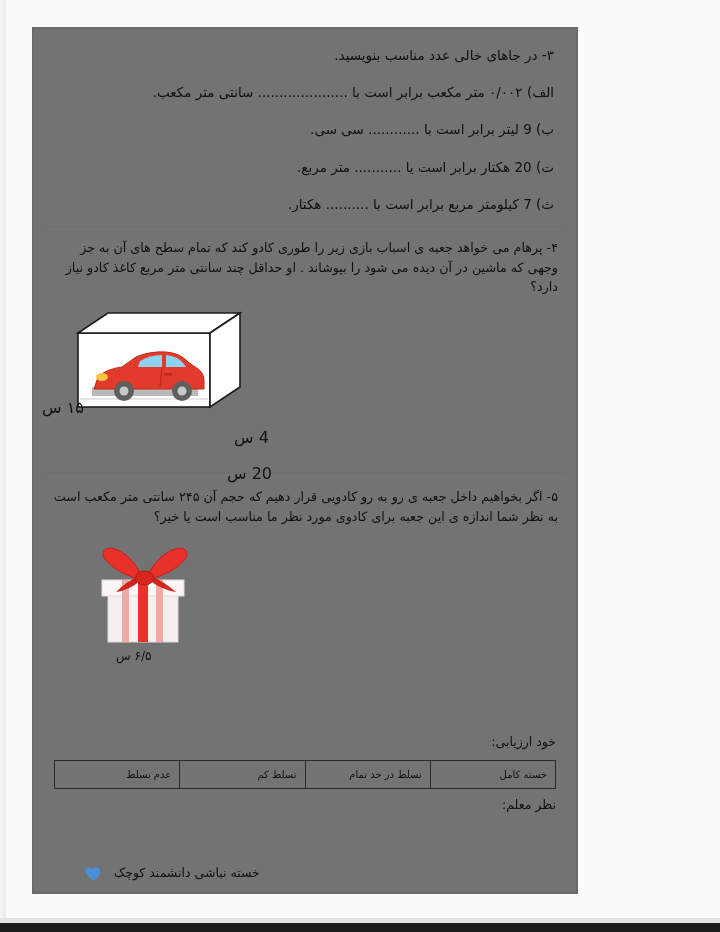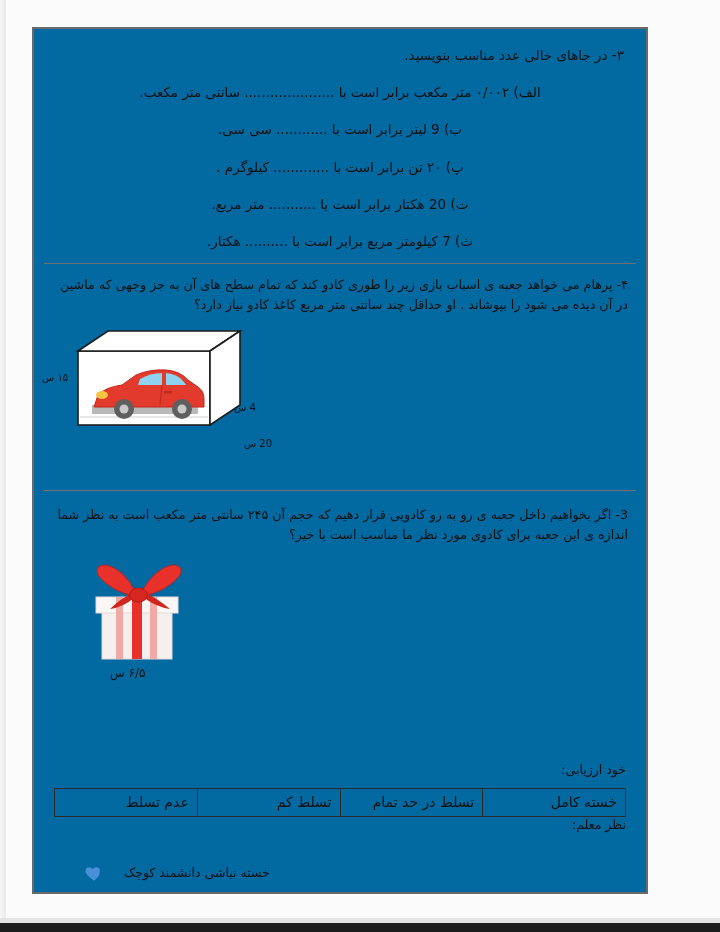--- a/index.html
+++ b/index.html
@@ -47,23 +47,23 @@
     width: 720px;
     height: 9px;
     background: #1b1b1b;
   }
 
   
   .sheet {
     position: absolute;
     left: 32px;
     top: 27px;
-    width: 616px;
+    width: 546px;
     height: 867px;
-    background: #0369a1;
+    background: #737373;
     border: 2px solid #6a6a6a;
     box-sizing: border-box;
     direction: rtl;
   }
 
   .content {
     position: relative;
     width: 100%;
     height: 100%;
     box-sizing: border-box;
@@ -83,21 +83,20 @@
   .q-line {
     font-size: 13.5px;
     padding: 0 22px 0 22px;
   }
 
   .q-head {
     margin-top: 17px;
   }
   .q-item {
     margin-top: 19px;
-    text-align: center;
   }
 
   .divider {
     height: 0;
     border-top: 1.6px solid #6f6f6f;
     margin: 13px 10px 0 10px;
   }
 
   
   .q4-text {
@@ -117,114 +116,116 @@
     right: auto;
     left: 28px;
     top: 10px;
     width: 210px;
     height: 110px;
   }
   .box-figure svg { display: block; }
 
   .dim-label {
     position: absolute;
-    font-size: 10px;
+    font-size: 16px;
     color: #111;
     white-space: nowrap;
     font-family: "DejaVu Sans", "Liberation Sans", sans-serif;
+    margin-top: 44px;
   }
   .dim-left { left: -22px; top: 48px; }
   .dim-depth{ left: 172px; top: 76px; }
 
   
   .q5-text {
     font-size: 12.7px;
     padding: 0 18px;
     margin-top: 14px;
     line-height: 1.6;
     white-space: normal;
     text-align: right;
   }
   .q5-fig-wrap {
     position: relative;
     height: 150px;
   }
   .gift-figure {
     position: absolute;
-    left: 46px;
+    left: 52px;
     top: 8px;
     width: 120px;
     height: 122px;
   }
   .gift-label {
     position: absolute;
     left: 82px;
     top: 100px;
     font-size: 12px;
     color: #111;
     white-space: nowrap;
   }
 
   
   .assess-wrap {
     position: absolute;
     left: 0;
     right: 0;
-    top: 716px;
+    top: 688px;
     padding: 0 20px 0 20px;
     box-sizing: border-box;
   }
   .assess-label {
     font-size: 12.5px;
     text-align: right;
     color: #111;
     margin-bottom: 9px;
   }
   .assess-table {
     width: 100%;
     border-collapse: collapse;
     table-layout: fixed;
     direction: rtl;
   }
   .assess-table td {
     border: 1.4px solid #2a2a2a;
     height: 27px;
-    font-size: 14px;
+    font-size: 10px;
     color: #111;
     text-align: right;
     padding: 0 8px;
     vertical-align: middle;
     white-space: nowrap;
     margin-top: 28px;
   }
   .teacher-note {
     font-size: 12.5px;
     text-align: right;
     color: #111;
+    margin-top: 8px;
   }
 
   
   .footer {
     position: absolute;
     left: 0;
     right: 0;
     bottom: 26px;
     padding: 0 20px;
     box-sizing: border-box;
     display: flex;
     flex-direction: row;
     align-items: center;
     justify-content: flex-end;
     direction: ltr;
   }
   .footer-inner {
     display: flex;
     flex-direction: row;
     align-items: center;
-    gap: 20px;
+    gap: 10px;
     margin-right: auto;
     margin-left: 30px;
   }
   .heart-icon {
     width: 20px;
     height: 20px;
     flex: 0 0 auto;
   }
   .footer-text {
     font-size: 12.5px;
@@ -239,21 +240,20 @@
 <div class="page-shell"></div>
 <div class="bottom-bar"></div>
 
 <div class="sheet">
   <div class="content">
 
     <div class="fa q-line q-head">۳- در جاهای خالی عدد مناسب بنویسید.</div>
 
     <div class="fa q-line q-item">الف) ۰/۰۰۲ متر مکعب برابر است با ..................... سانتی متر مکعب.</div>
     <div class="fa q-line q-item">ب) 9 لیتر برابر است با ............ سی سی.</div>
-    <div class="fa q-line q-item">پ) ۲۰ تن برابر است با ............. کیلوگرم .</div>
     <div class="fa q-line q-item">ت) 20 هکتار برابر است یا ........... متر مربع.</div>
     <div class="fa q-line q-item">ث) 7 کیلومتر مربع برابر است با .......... هکتار.</div>
 
     <div class="divider"></div>
 
     <div class="fa q4-text">۴- پرهام می خواهد جعبه ی اسباب بازی زیر را طوری کادو کند که تمام سطح های آن به جز وجهی که ماشین در آن دیده می شود را بپوشاند . او حداقل چند سانتی متر مربع کاغذ کادو نیاز دارد؟</div>
 
     <div class="q4-fig-wrap">
       <div class="box-figure">
         <svg width="210" height="112" viewBox="0 0 210 112" xmlns="http://www.w3.org/2000/svg">
@@ -286,21 +286,21 @@
         </svg>
 
         <span class="dim-label fa">20 س</span>
         <span class="dim-label fa dim-left" style="left:-20px; top:46px;">۱۵ س</span>
         <span class="dim-label fa dim-depth">4 س</span>
       </div>
     </div>
 
     <div class="divider" style="margin-top:0;"></div>
 
-    <div class="fa q5-text">3- اگر بخواهیم داخل جعبه ی رو به رو کادویی قرار دهیم که حجم آن ۲۴۵ سانتی متر مکعب است به نظر شما اندازه ی این جعبه برای کادوی مورد نظر ما مناسب است یا خیر؟</div>
+    <div class="fa q5-text">۵- اگر بخواهیم داخل جعبه ی رو به رو کادویی قرار دهیم که حجم آن ۲۴۵ سانتی متر مکعب است به نظر شما اندازه ی این جعبه برای کادوی مورد نظر ما مناسب است یا خیر؟</div>
 
     <div class="q5-fig-wrap">
       <div class="gift-figure">
         <svg width="120" height="120" viewBox="0 0 120 120" xmlns="http://www.w3.org/2000/svg">
 
           <rect x="22" y="56" width="70" height="50" fill="#f6efef" stroke="#e4d9d9" stroke-width="1"></rect>
 
           <rect x="16" y="44" width="82" height="16" fill="#fbf6f6" stroke="#e4d9d9" stroke-width="1"></rect>
 
           <rect x="36" y="56" width="7" height="50" fill="#f0a9a5"></rect>

